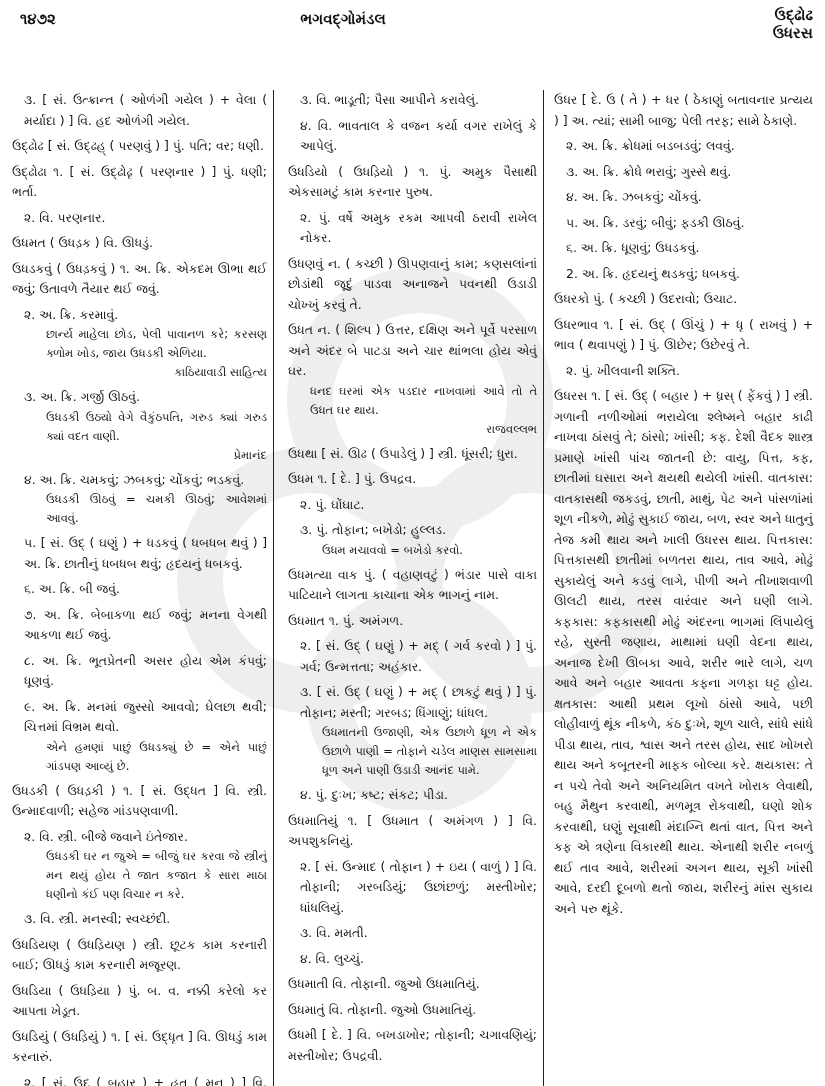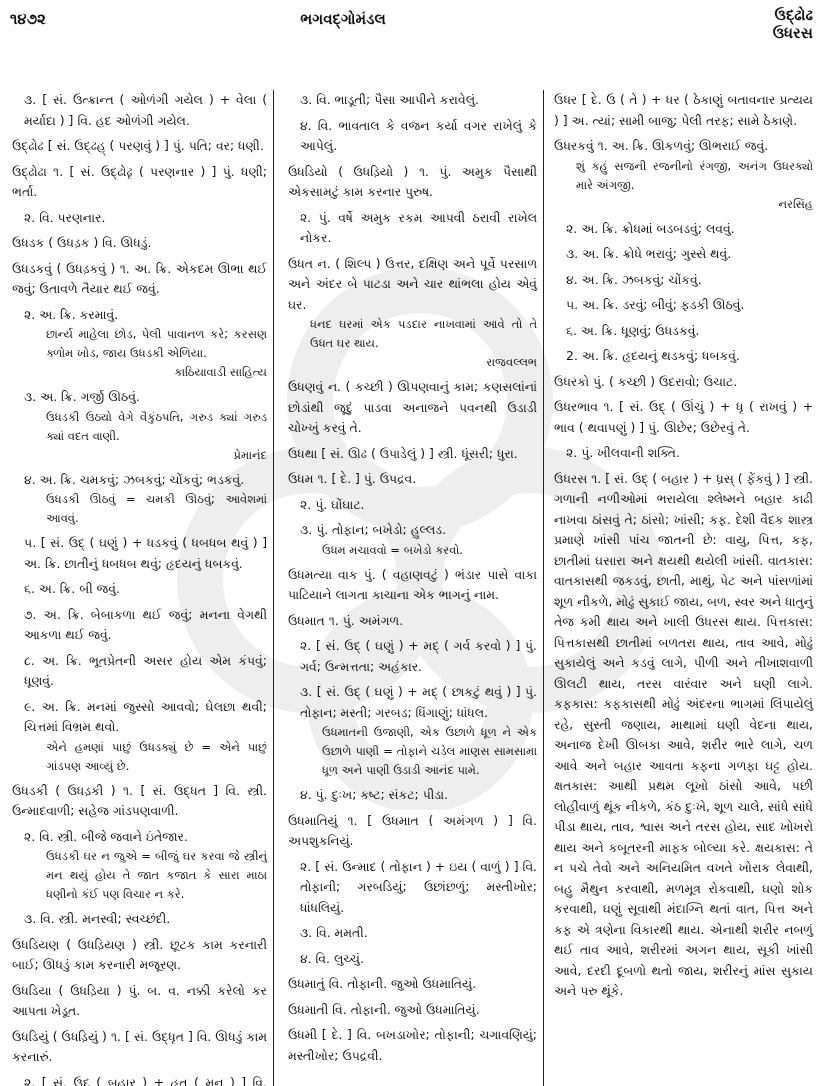--- a/index.html
+++ b/index.html
@@ -8,21 +8,21 @@
     font-family: "DejaVu Sans", sans-serif; color: #111;
   }
   .watermark {
     position: absolute; left: 170px; top: 250px; width: 500px; height: 560px;
     pointer-events: none; z-index: 0;
   }
   .header {
     position: absolute; left: 0; top: 0; width: 825px; height: 50px;
     font-weight: bold; font-size: 15px;
   }
-  .header .page-num { position: absolute; left: 10px; top: 10px; }
+  .header .page-num { position: absolute; left: 20px; top: 10px; }
   .header .title { position: absolute; left: 0; width: 686px; text-align: center; top: 10px; }
   .header .guide { position: absolute; right: 12px; top: 6px; text-align: right; line-height: 18px; }
   .columns {
     position: absolute; left: 0; top: 49px; width: 819px; height: 1030px;
     display: flex; z-index: 1; margin-top: 41px;
   }
   .col {
     box-sizing: border-box; padding: 0 6px 0 12px;
     font-size: 12.4px; line-height: 20.5px; text-align: justify;
   }
@@ -64,21 +64,21 @@
       <div class="entry">
         <div><span class="hw">ઉદ્ઢોઢ</span> <span>[ સં. ઉદ્ઢહ્ ( પરણવું ) ] પું. પતિ; વર; ધણી.</span></div>
       </div>
       <div class="entry">
         <div><span class="hw">ઉદ્ઢોઢા</span> <span>૧. [ સં. ઉદ્ઢોઢૃ ( પરણનાર ) ] પું. ધણી; ભર્તા.</span></div>
       </div>
       <div class="entry sense">
         <div><span>૨. વિ. પરણનાર.</span></div>
       </div>
       <div class="entry">
-        <div><span class="hw">ઉધડક</span> <span>( ઉધડ઼ક ) વિ. ઊધડું.</span></div>
+        <div><span class="hw">ઉધમત</span> <span>( ઉધડ઼ક ) વિ. ઊધડું.</span></div>
       </div>
       <div class="entry">
         <div><span class="hw">ઉધડકવું</span> <span>( ઉધડ઼કવું ) ૧. અ. ક્રિ. એકદમ ઊભા થઈ જવું; ઉતાવળે તૈયાર થઈ જવું.</span></div>
       </div>
       <div class="entry sense">
         <div><span>૨. અ. ક્રિ. કરમાવું.</span></div>
         <div class="quote"><span>છાર્ન્ય માહેલા છોડ, પેલી પાવાનળ કરે; કરસણ ક્ળોમ ખોડ, જાય ઉધડકી એળિયા.</span><span class="attr">કાઠિયાવાડી સાહિત્ય</span></div>
       </div>
       <div class="entry sense">
         <div><span>૩. અ. ક્રિ. ગર્જી ઊઠવું.</span></div>
@@ -134,27 +134,27 @@
       <div class="entry sense">
         <div><span>૪. વિ. ભાવતાલ કે વજન કર્યા વગર રાખેલું કે આપેલું.</span></div>
       </div>
       <div class="entry">
         <div><span class="hw">ઉધડિયો</span> <span>( ઉધડ઼િયો ) ૧. પું. અમુક પૈસાથી એકસામટું કામ કરનાર પુરુષ.</span></div>
       </div>
       <div class="entry sense">
         <div><span>૨. પું. વર્ષે અમુક રકમ આપવી ઠરાવી રાખેલ નોકર.</span></div>
       </div>
       <div class="entry">
+        <div><span class="hw">ઉધણવું</span> <span>ન. ( કચ્છી ) ઊપણવાનું કામ; કણસલાંનાં છોડાંથી જૂદું પાડવા અનાજને પવનથી ઉડાડી ચોખ્ખું કરવું તે.</span></div>
+      </div>
+      <div class="entry">
         <div><span class="hw">ઉધત</span> <span>ન. ( શિલ્પ ) ઉત્તર, દક્ષિણ અને પૂર્વે પરસાળ અને અંદર બે પાટડા અને ચાર થાંભલા હોય એવું ઘર.</span></div>
         <div class="quote"><span>ધનદ ઘરમાં એક પડદાર નાખવામાં આવે તો તે ઉધત ઘર થાય.</span><span class="attr">રાજવલ્લભ</span></div>
       </div>
       <div class="entry">
-        <div><span class="hw">ઉધણવું</span> <span>ન. ( કચ્છી ) ઊપણવાનું કામ; કણસલાંનાં છોડાંથી જૂદું પાડવા અનાજને પવનથી ઉડાડી ચોખ્ખું કરવું તે.</span></div>
-      </div>
-      <div class="entry">
         <div><span class="hw">ઉધથા</span> <span>[ સં. ઊઢ ( ઉપાડેલું ) ] સ્ત્રી. ધૂંસરી; ધુરા.</span></div>
       </div>
       <div class="entry">
         <div><span class="hw">ઉધમ</span> <span>૧. [ દે. ] પું. ઉપદ્રવ.</span></div>
       </div>
       <div class="entry sense">
         <div><span>૨. પું. ઘોંઘાટ.</span></div>
       </div>
       <div class="entry sense">
         <div><span>૩. પું. તોફાન; બખેડો; હુલ્લડ.</span></div>
@@ -182,37 +182,33 @@
       <div class="entry sense">
         <div><span>૨. [ સં. ઉન્માદ ( તોફાન ) + ઇય ( વાળું ) ] વિ. તોફાની; ગરબડિયું; ઉછાંછળું; મસ્તીખોર; ધાંધલિયું.</span></div>
       </div>
       <div class="entry sense">
         <div><span>૩. વિ. મમતી.</span></div>
       </div>
       <div class="entry sense">
         <div><span>૪. વિ. લુચ્ચું.</span></div>
       </div>
       <div class="entry">
+        <div><span class="hw">ઉધમાતી</span> <span>વિ. તોફાની. જુઓ ઉધમાતિયું.</span></div>
+      </div>
+      <div class="entry">
         <div><span class="hw">ઉધમાતું</span> <span>વિ. તોફાની. જુઓ ઉધમાતિયું.</span></div>
-      </div>
-      <div class="entry">
-        <div><span class="hw">ઉધમાતી</span> <span>વિ. તોફાની. જુઓ ઉધમાતિયું.</span></div>
       </div>
       <div class="entry">
         <div><span class="hw">ઉધમી</span> <span>[ દે. ] વિ. બખડાખોર; તોફાની; ચગાવણિયું; મસ્તીખોર; ઉપદ્રવી.</span></div>
       </div>
     </div>
   <div class="col col3">
       <div class="entry">
         <div><span class="hw">ઉધર</span> <span>[ દે. ઉ ( તે ) + ધર ( ઠેકાણું બતાવનાર પ્રત્યય ) ] અ. ત્યાં; સામી બાજુ; પેલી તરફ; સામે ઠેકાણે.</span></div>
       </div>
-      <div class="entry">
-        <div><span class="hw">ઉધરકવું</span> <span>૧. અ. ક્રિ. ઊકળવું; ઊભરાઈ જવું.</span></div>
-        <div class="quote"><span>શું કહું સજની રજનીનો રંગજી, અનંગ ઉધરક્યો મારે અંગજી.</span><span class="attr">નરસિંહ</span></div>
-      </div>
       <div class="entry sense">
         <div><span>૨. અ. ક્રિ. ક્રોધમાં બડબડવું; લવવું.</span></div>
       </div>
       <div class="entry sense">
         <div><span>૩. અ. ક્રિ. ક્રોધે ભરાવું; ગુસ્સે થવું.</span></div>
       </div>
       <div class="entry sense">
         <div><span>૪. અ. ક્રિ. ઝબકવું; ચોંકવું.</span></div>
       </div>
       <div class="entry sense">

